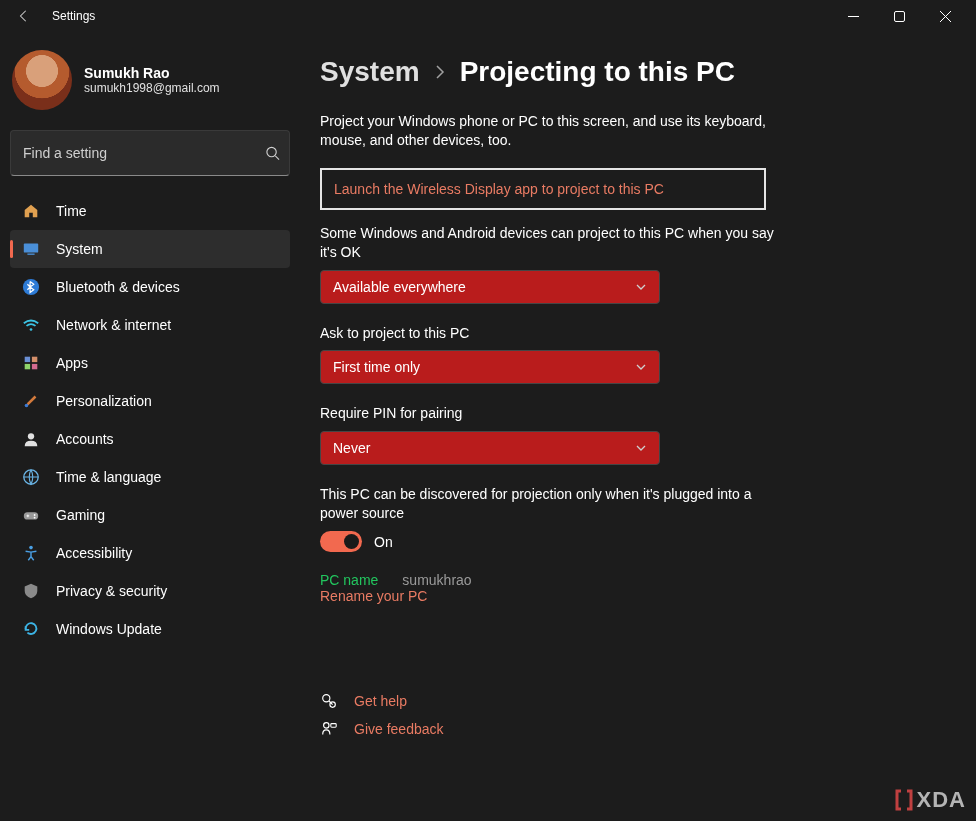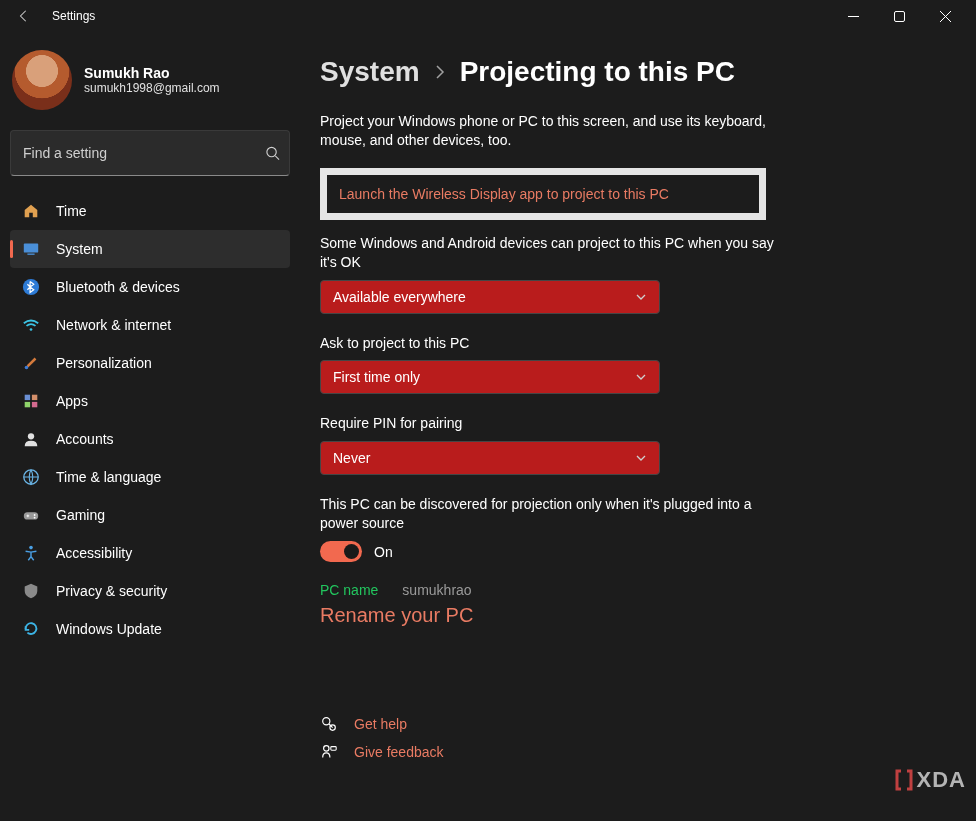--- a/index.html
+++ b/index.html
@@ -146,21 +146,21 @@
 
   .desc {
     font-size: 14px;
     color: #ffffff;
     max-width: 460px;
     line-height: 1.35;
     margin-bottom: 18px;
   }
 
   .launch-box {
-    border: 7px solid #e5e5e5;
+    border: 2px solid #e5e5e5;
     padding: 10px 12px;
     width: 446px;
     margin-bottom: 14px;
   }
   .launch-box a {
     color: #e97b63;
     font-size: 14px;
     text-decoration: none;
   }
 
@@ -211,24 +211,24 @@
 
   .pcname-row {
     display: flex;
     gap: 24px;
     font-size: 14px;
   }
   .pcname-row .label { color: #22c55e; }
   .pcname-row .value { color: #9a9a9a; }
   .link {
     color: #e97b63;
-    font-size: 20px;
+    font-size: 14px;
     text-decoration: none;
     display: block;
-    margin-top: 6px;
+    margin-top: 0;
   }
 
   .footer-links {
     margin-top: 88px;
   }
   .footer-link {
     display: flex;
     align-items: center;
     gap: 16px;
     margin-bottom: 10px;
@@ -237,21 +237,21 @@
   }
   .footer-link .icn {
     width: 18px; height: 18px;
     color: #ffffff;
     display: flex; align-items: center; justify-content: center;
   }
 
   .watermark {
     position: absolute;
     right: 10px;
-    bottom: 28px;
+    bottom: 8px;
     font-size: 22px;
     font-weight: 700;
     letter-spacing: 1px;
     color: #b4b4b4;
     display: flex;
     align-items: center;
     gap: 4px;
   }
   .watermark .bracket {
     color: #b33939;
@@ -341,36 +341,36 @@
               <path d="M2 8 Q10 2 18 8" stroke="#3cc4e5" stroke-width="2" fill="none"></path>
               <path d="M5 11 Q10 7 15 11" stroke="#3cc4e5" stroke-width="2" fill="none"></path>
               <circle cx="10" cy="15" r="1.5" fill="#3cc4e5"></circle>
             </svg>
         </span>
         <span class="label">Network &amp; internet</span>
       </li>
       <li>
         <span class="icn">
           <svg width="18" height="18" viewBox="0 0 20 20">
-              <path d="M4 16 L6 12 L14 4 L16 6 L8 14 Z" fill="#d47a3c"></path>
-              <circle cx="5" cy="15" r="2" fill="#3c7ad4"></circle>
-            </svg>
-        </span>
-        <span class="label">Personalization</span>
-      </li>
-      <li>
-        <span class="icn">
-          <svg width="18" height="18" viewBox="0 0 20 20">
               <rect x="3" y="3" width="6" height="6" fill="#6a8fd4"></rect>
               <rect x="11" y="3" width="6" height="6" fill="#d48f6a"></rect>
               <rect x="3" y="11" width="6" height="6" fill="#8fd46a"></rect>
               <rect x="11" y="11" width="6" height="6" fill="#d46a8f"></rect>
             </svg>
         </span>
         <span class="label">Apps</span>
+      </li>
+      <li>
+        <span class="icn">
+          <svg width="18" height="18" viewBox="0 0 20 20">
+              <path d="M4 16 L6 12 L14 4 L16 6 L8 14 Z" fill="#d47a3c"></path>
+              <circle cx="5" cy="15" r="2" fill="#3c7ad4"></circle>
+            </svg>
+        </span>
+        <span class="label">Personalization</span>
       </li>
       <li>
         <span class="icn">
           <svg width="18" height="18" viewBox="0 0 20 20">
               <circle cx="10" cy="7" r="3.5" fill="#e0e0e0"></circle>
               <path d="M3 18 Q3 12 10 12 Q17 12 17 18 Z" fill="#e0e0e0"></path>
             </svg>
         </span>
         <span class="label">Accounts</span>
       </li>

